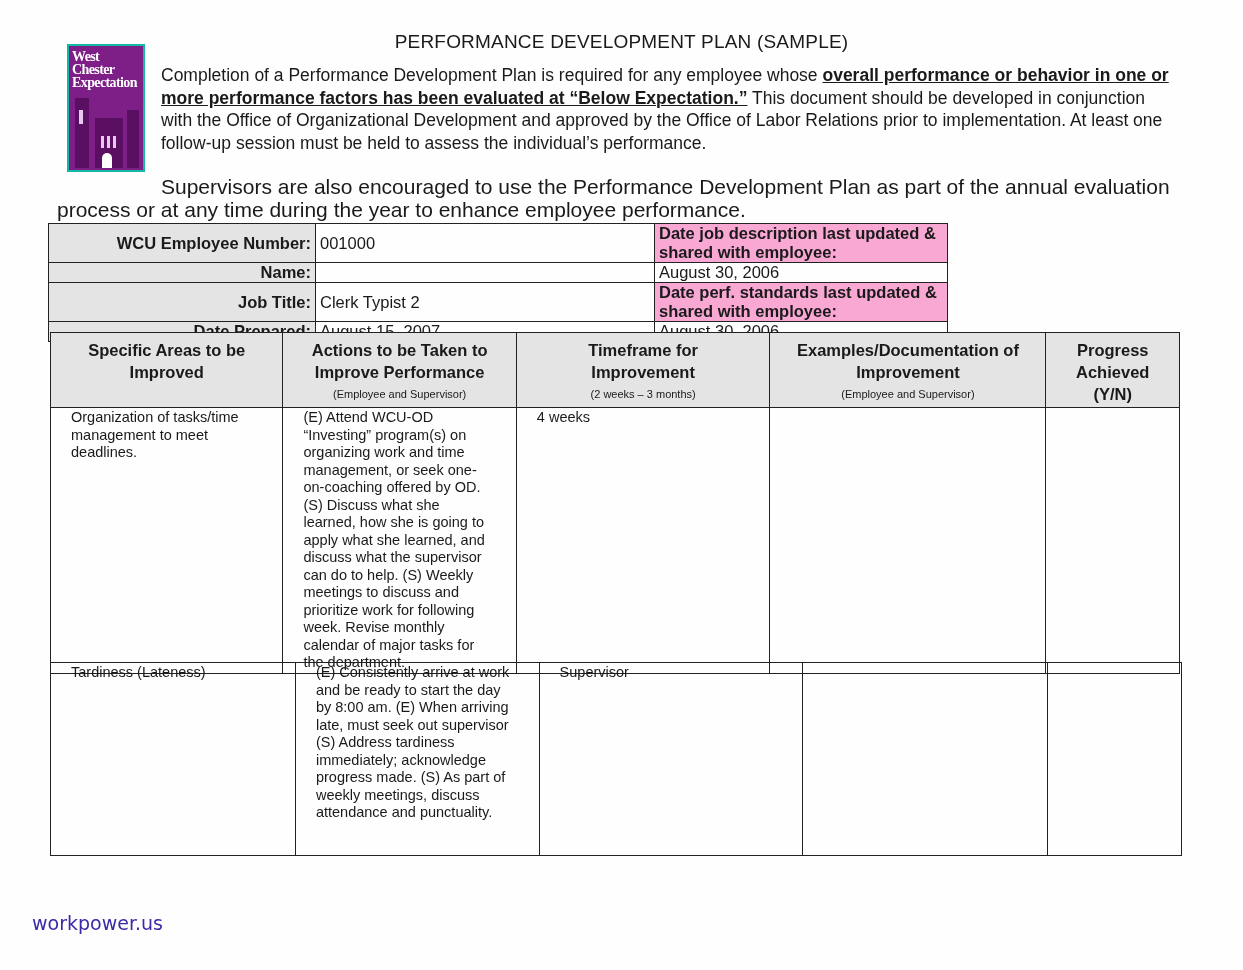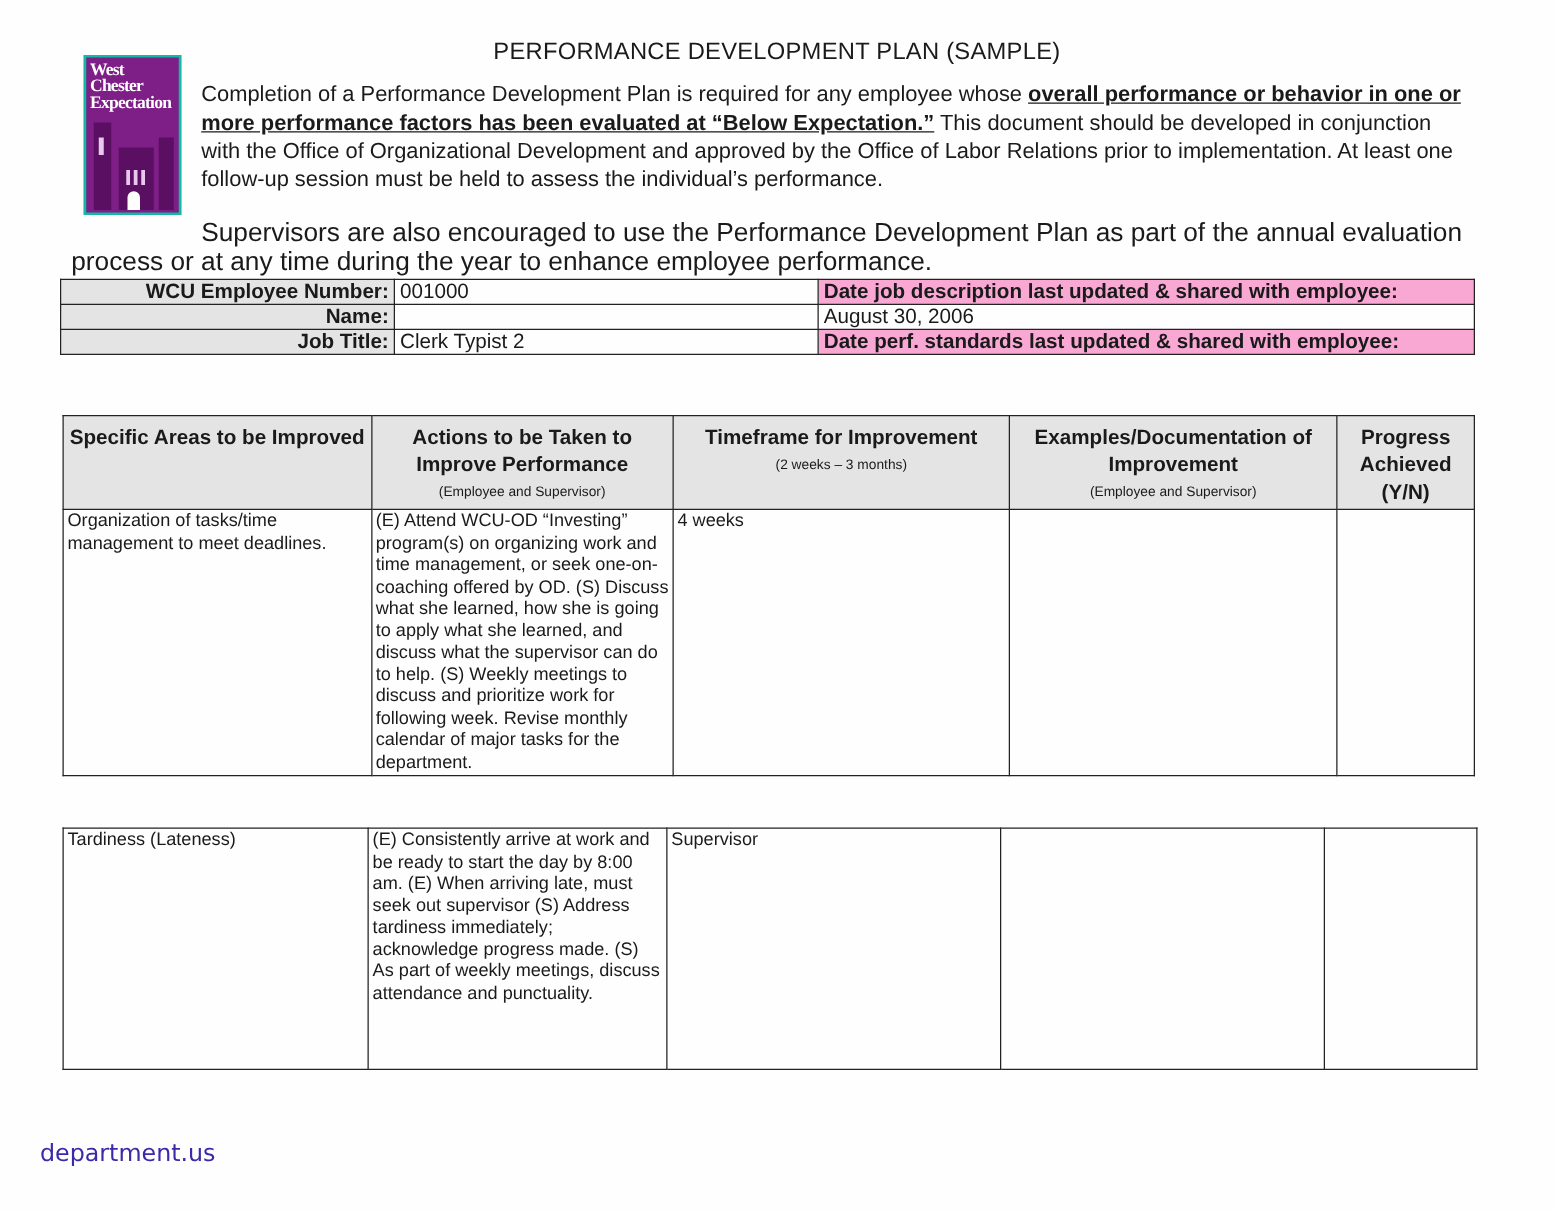--- a/index.html
+++ b/index.html
@@ -6,27 +6,27 @@
   body { width:1243px; height:970px; position:relative; overflow:hidden;
          font-family:"Liberation Sans", sans-serif; color:#1a1a1a; }
   .abs { position:absolute; }
   .title { left:0; width:1243px; top:31px; text-align:center; font-size:19px; letter-spacing:0.2px; }
   .logo { left:67px; top:44px; width:78px; height:128px; background:#7d1f86; border:2px solid #14b8a6; box-sizing:border-box; }
   .logo-text { position:absolute; left:3px; top:4px; width:70px; color:#fff; font-family:"Liberation Serif", serif; font-weight:bold; font-size:14px; line-height:13px; letter-spacing:-0.6px; }
   .intro { left:161px; top:64px; width:1010px; font-size:17.5px; line-height:22.5px; }
   .intro .b { font-weight:bold; text-decoration:underline; }
   .para2 { left:57px; top:176px; width:1130px; font-size:21px; line-height:22.5px; text-indent:104px; }
   table { border-collapse:collapse; position:absolute; }
-  .info { left:48px; top:223px; width:1132px; font-size:16.5px;padding-left:20px; }
+  .info { left:48px; top:223px; width:900px; font-size:16.5px;padding-left:20px; }
   .info td { border:1.5px solid #222; height:19px; padding:0 4px; line-height:19px; }
   .info .lbl { background:#e4e4e4; font-weight:bold; text-align:right; width:258px; }
   .info .val { width:330px; }
   .info .hdr { background:#f9a8d4; font-weight:bold; }
   .plan { left:50px; font-size:14.5px; }
-  .plan td, .plan th { border:1.6px solid #222; vertical-align:top; padding:1px 3px; line-height:17.5px; }
+  .plan td, .plan th { border:1.6px solid #222; vertical-align:top; padding:1px 20px; line-height:17.5px; }
   .plan th { background:#e4e4e4; font-weight:bold; font-size:16.5px; vertical-align:top; padding-top:6px; line-height:22px; }
   .plan th .sub { font-weight:normal; font-size:11px; display:block; }
   .t1 { top:332px; width:1130px; }
   .t2 { top:662px; width:1132px; }
   .c1 { width:233px; } .c2 { width:228px; } .c3 { width:255px; } .c4 { width:248px; } .c5 { width:100px; }
   .wm { left:32px; top:912px; color:#3b2aa8; font-family:"DejaVu Sans", sans-serif; font-size:19px; }
 </style>
 </head>
 <body>
 
@@ -66,20 +66,25 @@
   <tr>
     <td class="lbl">Name:</td>
     <td class="val"></td>
     <td>August 30, 2006</td>
   </tr>
   <tr>
     <td class="lbl">Job Title:</td>
     <td class="val">Clerk Typist 2</td>
     <td class="hdr">Date perf. standards last updated &amp; shared with employee:</td>
   </tr>
+  <tr>
+    <td class="lbl">Date Prepared:</td>
+    <td class="val">August 15, 2007</td>
+    <td>August 30, 2006</td>
+  </tr>
 </tbody>
   </table>
 
 <table class="plan t1">
   <tbody>
       <tr style="height:75px">
     <th class="c1"><span>Specific Areas to be Improved</span></th>
     <th class="c2"><span>Actions to be Taken to Improve Performance</span><span class="sub">(Employee and Supervisor)</span></th>
     <th class="c3"><span>Timeframe for Improvement</span><span class="sub">(2 weeks – 3 months)</span></th>
     <th class="c4"><span>Examples/Documentation of Improvement</span><span class="sub">(Employee and Supervisor)</span></th>
@@ -100,13 +105,13 @@
       <tr style="height:193px">
     <td class="c1">Tardiness (Lateness)</td>
     <td class="c2">(E) Consistently arrive at work and be ready to start the day by 8:00 am. (E) When arriving late, must seek out supervisor (S) Address tardiness immediately; acknowledge progress made. (S) As part of weekly meetings, discuss attendance and punctuality.</td>
     <td class="c3">Supervisor</td>
     <td class="c4"></td>
     <td style="width:113px"></td>
   </tr>
 </tbody>
   </table>
 
-<div class="abs wm">department.us</div>
+<div class="abs wm">workpower.us</div>
 
 </body></html>

